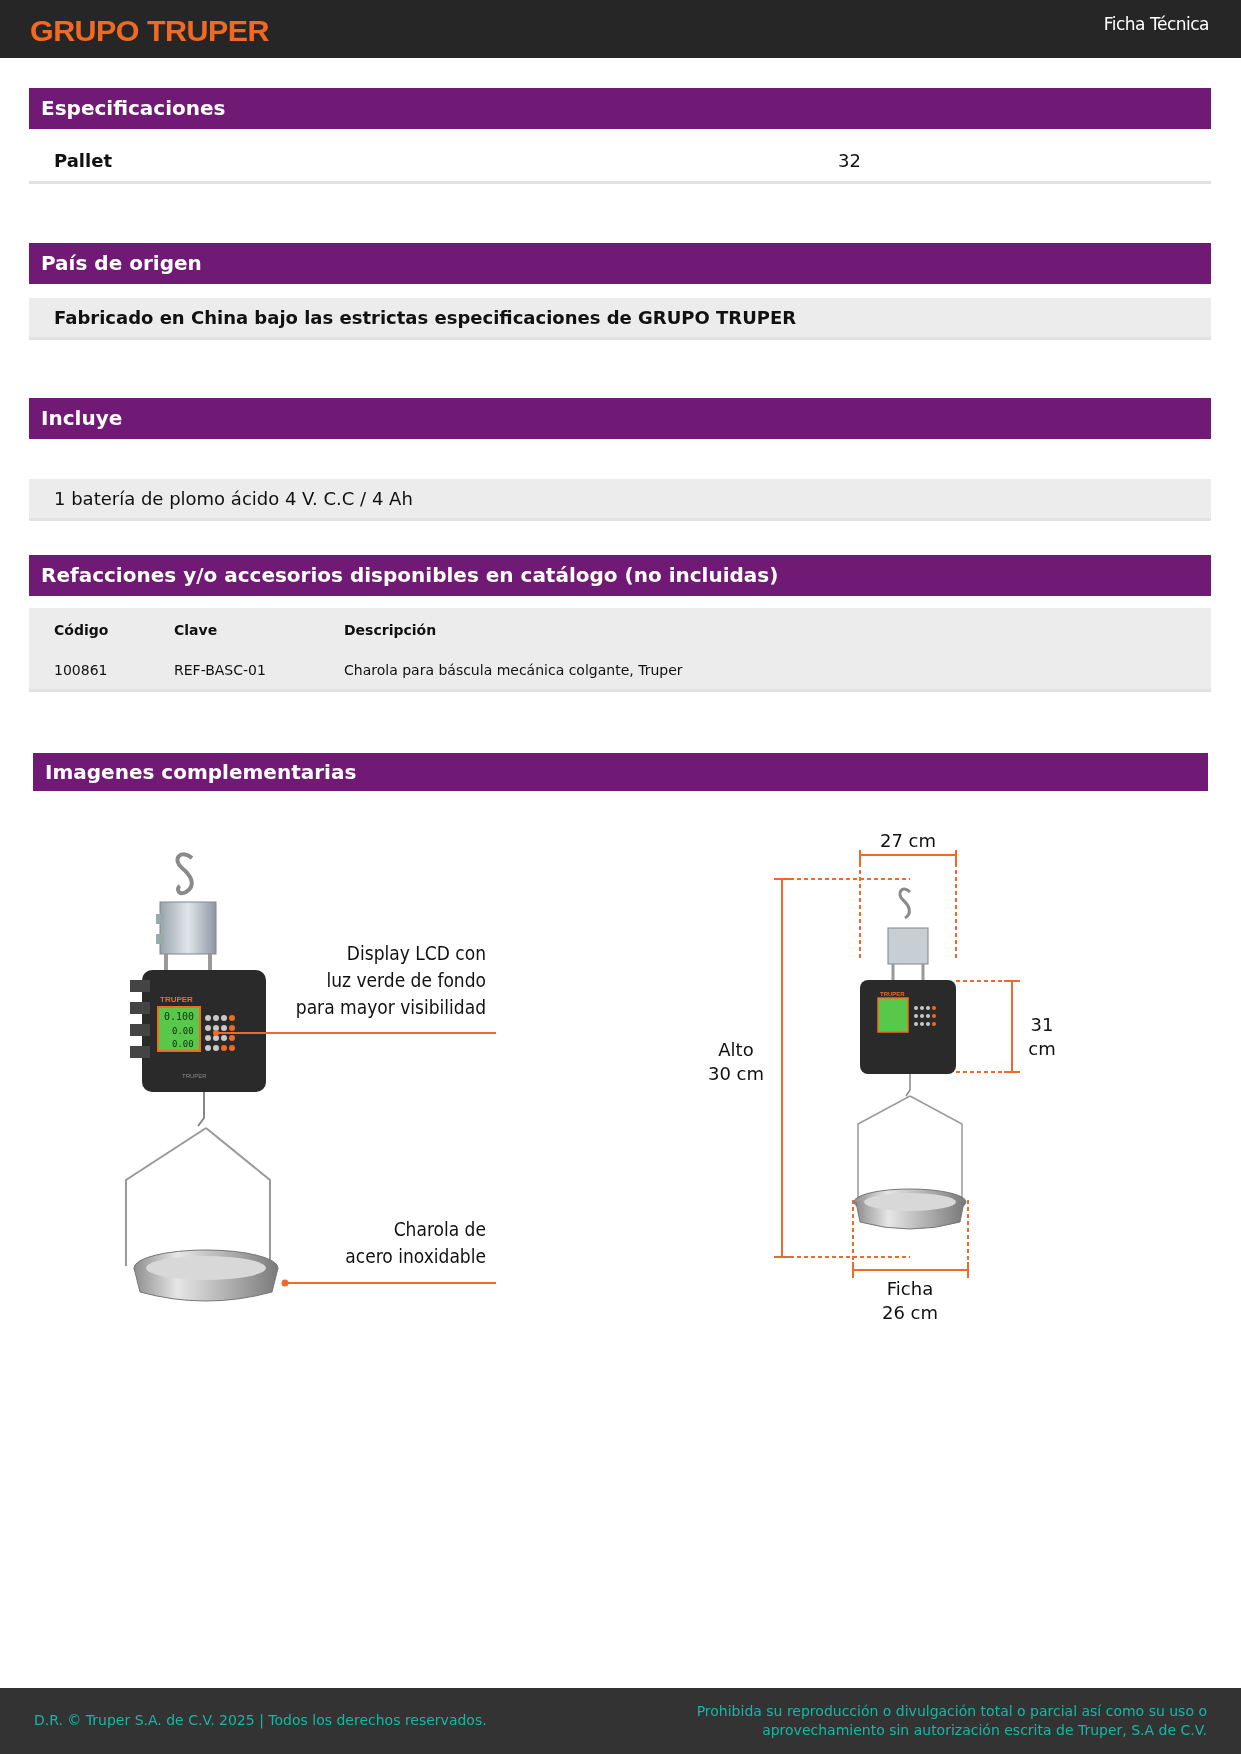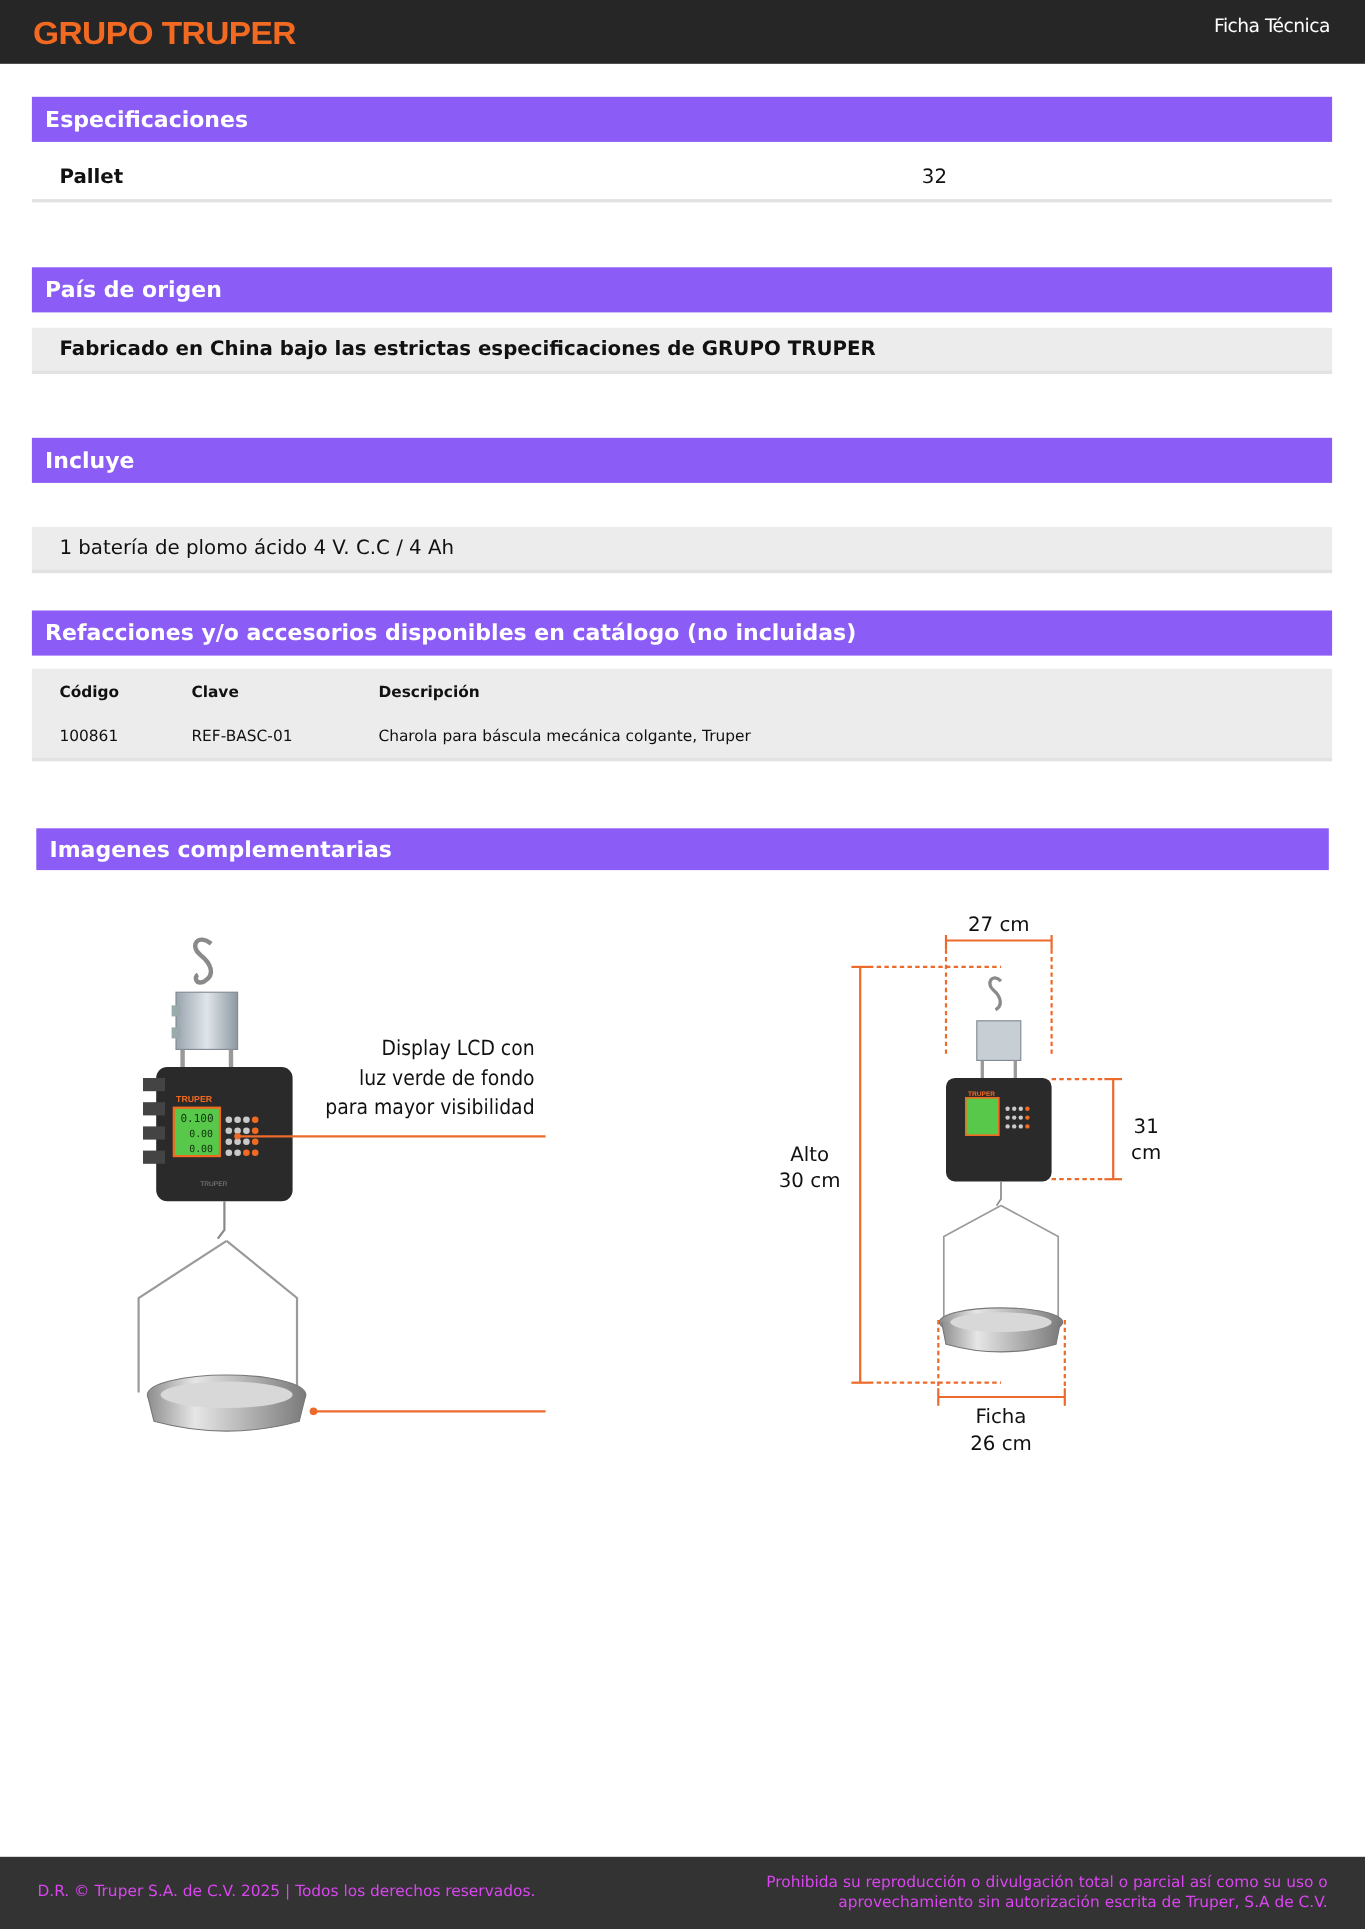--- a/index.html
+++ b/index.html
@@ -1,31 +1,31 @@
 <!DOCTYPE html>
 <html><head>
 <meta charset="utf-8">
 <style>
   html, body { margin:0; padding:0; }
   body { width:1241px; height:1754px; position:relative; background:#ffffff; font-family:"DejaVu Sans", sans-serif; overflow:hidden; }
   .topbar { position:absolute; left:0; top:0; width:1241px; height:58px; background:#262626; }
   .logo { position:absolute; left:30px; top:15px; font-family:"Liberation Sans", sans-serif; font-weight:bold; font-size:29px; color:#f26a21; letter-spacing:-0.5px; transform:scaleX(1.05); transform-origin:left; }
   .doctitle { position:absolute; right:32px; top:14px; font-family:"DejaVu Sans", sans-serif; font-size:17px; color:#ffffff; font-weight:normal; letter-spacing:-0.5px; }
-  .sechead { position:absolute; left:29px; width:1182px; height:41px; background:#8b5cf6; color:#ffffff; font-weight:bold; font-size:20px; line-height:41px; padding-left:12px; box-sizing:border-box; }
+  .sechead { position:absolute; left:29px; width:1182px; height:41px; background:#701a75; color:#ffffff; font-weight:bold; font-size:20px; line-height:41px; padding-left:12px; box-sizing:border-box; }
   .row { position:absolute; left:29px; width:1182px; box-sizing:border-box; font-size:18px; color:#111; border-bottom:3px solid #e2e2e2; }
   .row.grey { background:#ececec; }
   .row .lbl { position:absolute; left:25px; font-weight:bold; }
   .row .val { position:absolute; left:809px; }
   table.ref { border-collapse:collapse; width:100%; }
   table.ref td, table.ref th { text-align:left; font-size:14px; padding:0; height:40px; color:#111; }
   table.ref th { font-weight:bold; }
   .imgs { position:absolute; left:0; top:800px; width:1241px; height:560px; }
   .caption { position:absolute; font-family:"DejaVu Sans Condensed","DejaVu Sans", sans-serif; font-size:19px; color:#111; text-align:right; line-height:27px; font-stretch:condensed; }
   .dimlbl { position:absolute; font-size:18px; color:#111; text-align:center; line-height:24px; }
-  .footer { position:absolute; left:0; top:1688px; width:1241px; height:66px; background:#333333; color:#d946ef; font-size:14px; }
+  .footer { position:absolute; left:0; top:1688px; width:1241px; height:66px; background:#333333; color:#14b8a6; font-size:14px; }
   .footer .l { position:absolute; left:34px; top:24px; }
   .footer .r { position:absolute; right:34px; top:14px; text-align:right; line-height:19px; }
 </style>
 </head>
 <body>
 
 <div class="topbar">
   <div class="logo">GRUPO TRUPER</div>
   <div class="doctitle">Ficha Técnica</div>
 </div>
@@ -129,20 +129,24 @@
 
     <line x1="96" y1="193" x2="376" y2="193" stroke="#ec6a2b" stroke-width="2"></line>
     <circle cx="96" cy="193" r="3" fill="#ec6a2b"></circle>
     <line x1="165" y1="443" x2="376" y2="443" stroke="#ec6a2b" stroke-width="2"></line>
     <circle cx="165" cy="443" r="3.5" fill="#ec6a2b"></circle>
   </svg>
   <div class="caption" style="left:270px;top:140px;width:216px;">
     <div>Display LCD con</div>
     <div>luz verde de fondo</div>
     <div>para mayor visibilidad</div>
+  </div>
+  <div class="caption" style="left:270px;top:416px;width:216px;">
+    <div>Charola de</div>
+    <div>acero inoxidable</div>
   </div>
 
   <svg style="position:absolute;left:760px;top:50px;" width="320" height="460" viewBox="0 0 320 460">
     <defs>
       <linearGradient id="steel2" x1="0" x2="1">
           <stop offset="0" stop-color="#8d8d8d"></stop>
           <stop offset="0.3" stop-color="#e6e6e6"></stop>
           <stop offset="0.6" stop-color="#b8b8b8"></stop>
           <stop offset="1" stop-color="#7a7a7a"></stop>
         </linearGradient>

